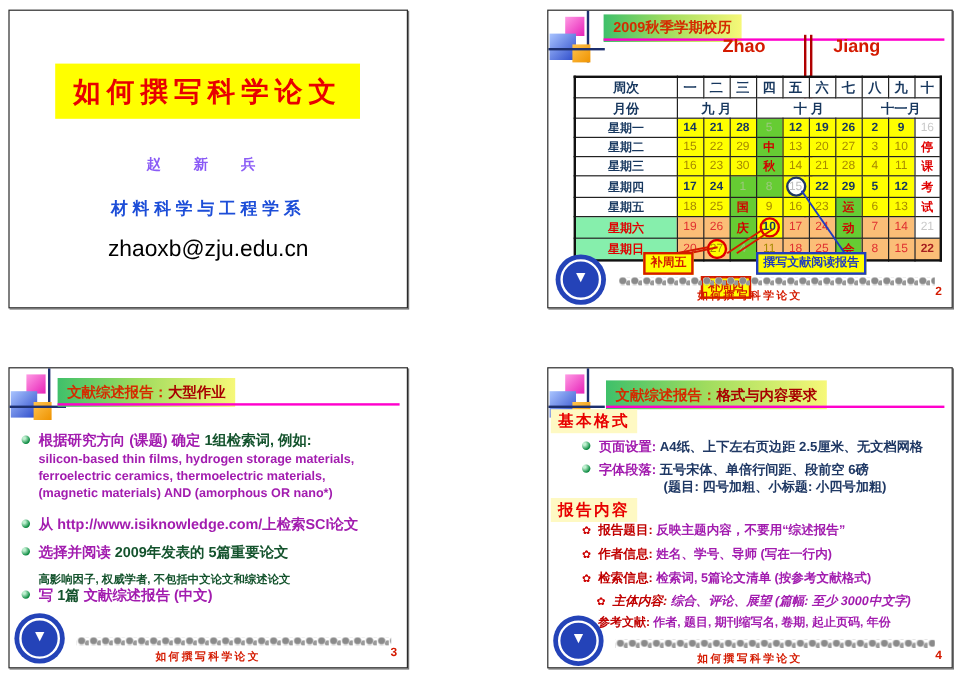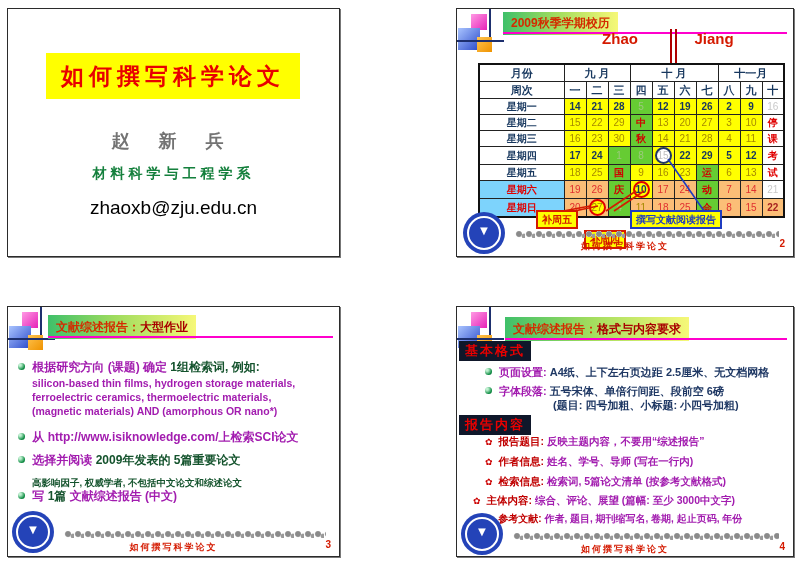--- a/index.html
+++ b/index.html
@@ -37,37 +37,37 @@
                      radial-gradient(circle at 9px 5px,#9a9a9a 2px,transparent 2.8px);
     background-size:10px 7px;}
   .footer-title{position:absolute;width:100%;text-align:center;color:#d41a00;
     font-size:9px;font-weight:bold;letter-spacing:2px;}
   .pagenum{position:absolute;color:#d41a00;font-size:10px;font-weight:bold;}
 
   
   .s1-titlebox{position:absolute;left:38px;top:44px;width:254px;height:46px;background:#ffff00;
     display:flex;align-items:center;justify-content:center;color:#e80000;font-size:23px;
     font-weight:bold;letter-spacing:5px;white-space:nowrap;}
-  .s1-author{position:absolute;left:0;top:120px;width:100%;text-align:center;color:#737373;
-    font-size:18px;font-weight:bold;letter-spacing:12px;}
-  .s1-dept{position:absolute;left:0;top:156px;width:100%;text-align:center;color:#15803d;
+  .s1-author{position:absolute;left:0;top:120px;width:100%;text-align:center;color:#8b5cf6;
+    font-size:12px;font-weight:bold;letter-spacing:12px;}
+  .s1-dept{position:absolute;left:0;top:156px;width:100%;text-align:center;color:#1d4ed8;
     font-size:14px;font-weight:bold;letter-spacing:4px;}
   .s1-email{position:absolute;left:0;top:188px;width:100%;text-align:center;color:#000000;
     font-size:19px;}
 
   
   .zj{position:absolute;top:21px;font-size:15px;font-weight:bold;color:#d41a00;text-align:center;}
   .term-divider{position:absolute;left:213px;top:20px;width:3px;height:178px;
     border-left:2px solid #b00000;border-right:2px solid #b00000;}
   table.cal{position:absolute;left:21px;top:54px;border-collapse:collapse;table-layout:fixed;
     border:2px solid #111;font-size:10px;}
   table.cal th,table.cal td{border:1px solid #222;text-align:center;padding:0;height:15px;overflow:visible;white-space:nowrap;}
   table.cal tr.hdr th{height:16px;font-size:11px;}
   .k-h{background:#fff;color:#17375e;font-weight:bold;}
-  .k-hr{background:#7dd3fc;color:#e00000;font-weight:bold;}
+  .k-hr{background:#86efac;color:#e00000;font-weight:bold;}
   .k-ws{background:#ffff00;color:#17375e;font-weight:bold;}
   .k-w{background:#ffff00;color:#a68a00;}
   .k-we{background:#fbbe77;color:#e03030;}
   .k-weo{background:#fbbe77;color:#a68a00;}
   .k-g{background:#66cc33;color:#d00000;font-weight:bold;}
   .k-gn{background:#66cc33;color:#9cc97e;}
   .k-x{background:#fff;color:#e00000;font-weight:bold;}
   .k-xf{background:#fff;color:#c9c9c9;}
   .k-xe{background:#fbbe77;color:#a62020;font-weight:bold;}
   .circ{display:inline-block;width:13px;height:13px;line-height:13px;border-radius:50%;font-size:10px;}
@@ -78,21 +78,21 @@
   .callout.red{border:2px solid #d41a00;color:#d41a00;}
   .callout.blue{border:2px solid #1f3cc0;color:#1f3cc0;}
   .connectors{position:absolute;left:0;top:0;pointer-events:none;}
 
   
   .line{position:absolute;white-space:nowrap;font-weight:bold;}
   .blue{color:#a21caf;} .red{color:#14532d;} .navy{color:#1f3864;} .crimson{color:#c00000;}
   .ball{display:inline-block;width:7px;height:7px;border-radius:50%;margin-right:4px;
     background:radial-gradient(circle at 30% 30%,#bff0d0 15%,#0a8a40 70%,#054d23);vertical-align:1px;}
   .flower{color:#cc0000;font-size:9px;margin-right:3px;}
-  .seclabel{position:absolute;background:#0f172a;color:#e80000;font-size:13px;font-weight:bold;
+  .seclabel{position:absolute;background:#fef9c3;color:#e80000;font-size:13px;font-weight:bold;
     padding:1px 6px;letter-spacing:2px;}
 </style>
 </head>
 <body>
 
 <div class="page">
 
   <div class="slide" id="slide1">
     <div class="s1-titlebox">如何撰写科学论文</div>
     <div class="s1-author">赵  新  兵</div>
@@ -124,39 +124,39 @@
           <col style="width:22px;">
           <col style="width:22px;">
         <col style="width:22px;">
           <col style="width:22px;">
           <col style="width:22px;">
           <col style="width:22px;">
         <col style="width:22px;">
           <col style="width:22px;">
       </colgroup>
       <tbody id="cal-tbody">
-          <tr class="hdr">
-            <th class="k-h" colspan="1">月份</th>
-            <th class="k-h" colspan="3">九 月</th>
-            <th class="k-h" colspan="4">十 月</th>
-            <th class="k-h" colspan="3">十一月</th>
-          </tr>
           <tr class="hdr">
             <th class="k-h">周次</th>
             <th class="k-h">一</th>
             <th class="k-h">二</th>
             <th class="k-h">三</th>
             <th class="k-h">四</th>
             <th class="k-h">五</th>
             <th class="k-h">六</th>
             <th class="k-h">七</th>
             <th class="k-h">八</th>
             <th class="k-h">九</th>
             <th class="k-h">十</th>
           </tr>
+          <tr class="hdr">
+            <th class="k-h" colspan="1">月份</th>
+            <th class="k-h" colspan="3">九 月</th>
+            <th class="k-h" colspan="4">十 月</th>
+            <th class="k-h" colspan="3">十一月</th>
+          </tr>
           <tr class="">
             <th class="k-h">星期一</th>
             <td class="k-ws">14</td>
             <td class="k-ws">21</td>
             <td class="k-ws">28</td>
             <td class="k-gn">5</td>
             <td class="k-ws">12</td>
             <td class="k-ws">19</td>
             <td class="k-ws">26</td>
             <td class="k-ws">2</td>
@@ -350,21 +350,21 @@
     <div class="line" style="left:28px;top:128px;font-size:10.5px;">
       <span class="flower">✿</span>
       <span class="crimson">报告题目:</span>
       <span class="blue">反映主题内容，不要用“综述报告”</span>
     </div>
     <div class="line" style="left:28px;top:168px;font-size:10.5px;">
       <span class="flower">✿</span>
       <span class="crimson">检索信息:</span>
       <span class="blue">检索词, 5篇论文清单 (按参考文献格式)</span>
     </div>
-    <div class="line" style="left:16px;top:187px;font-size:10.5px;">
+    <div class="line" style="left:40px;top:187px;font-size:10.5px;font-style:italic;">
       <span class="flower">✿</span>
       <span class="crimson">主体内容:</span>
       <span class="blue">综合、评论、展望 (篇幅: 至少 3000中文字)</span>
     </div>
     <div class="line" style="left:28px;top:205px;font-size:10px;">
       <span class="flower">✿</span>
       <span class="crimson">参考文献:</span>
       <span class="blue">作者, 题目, 期刊缩写名, 卷期, 起止页码, 年份</span>
     </div>
 

